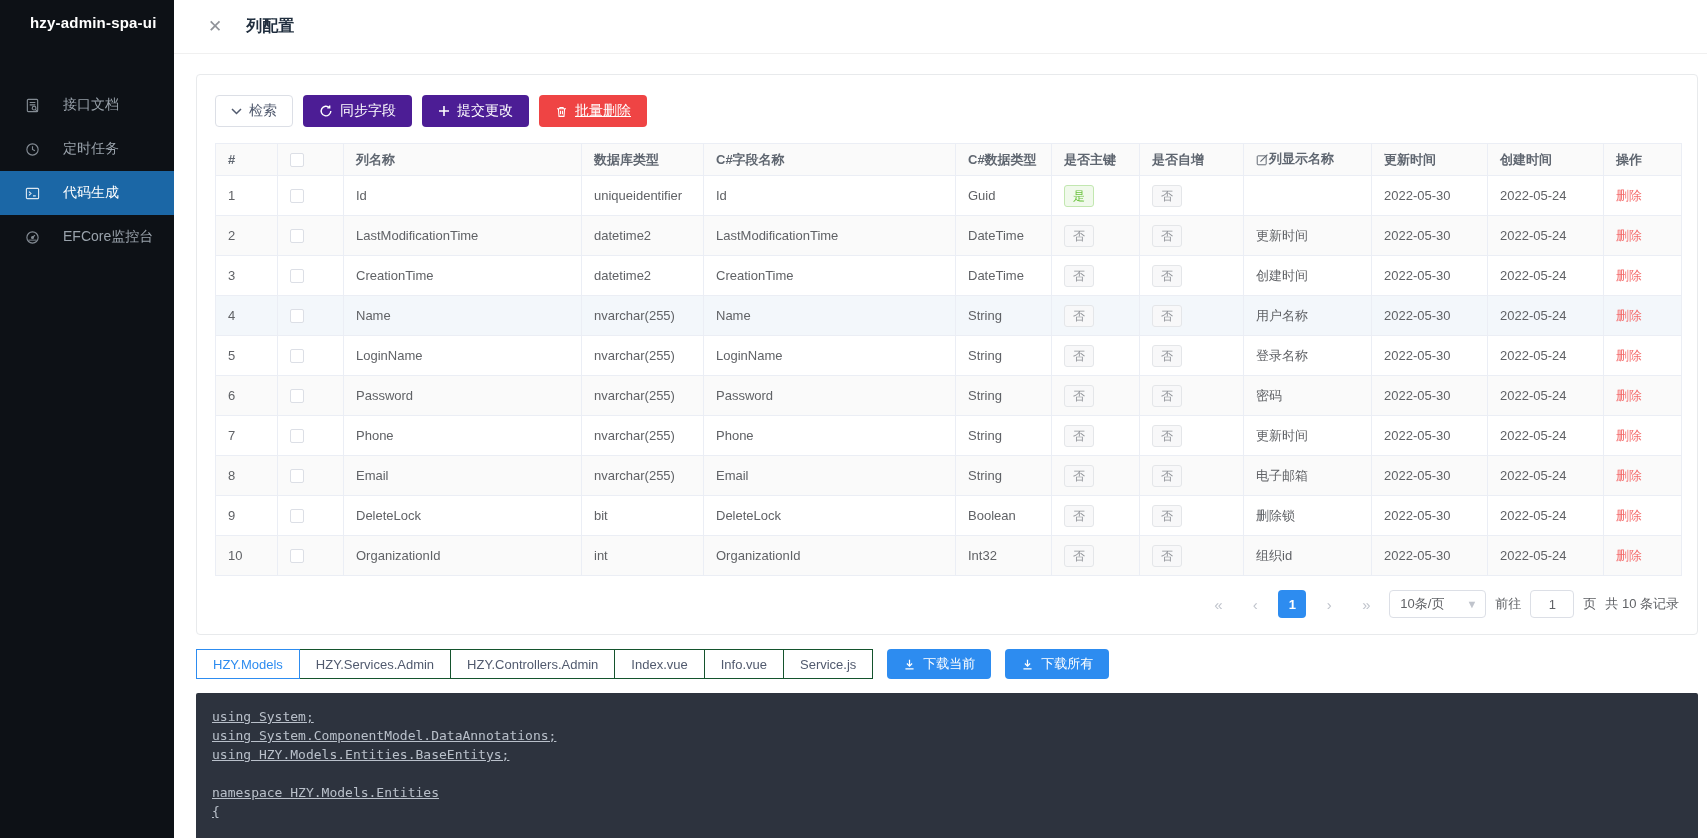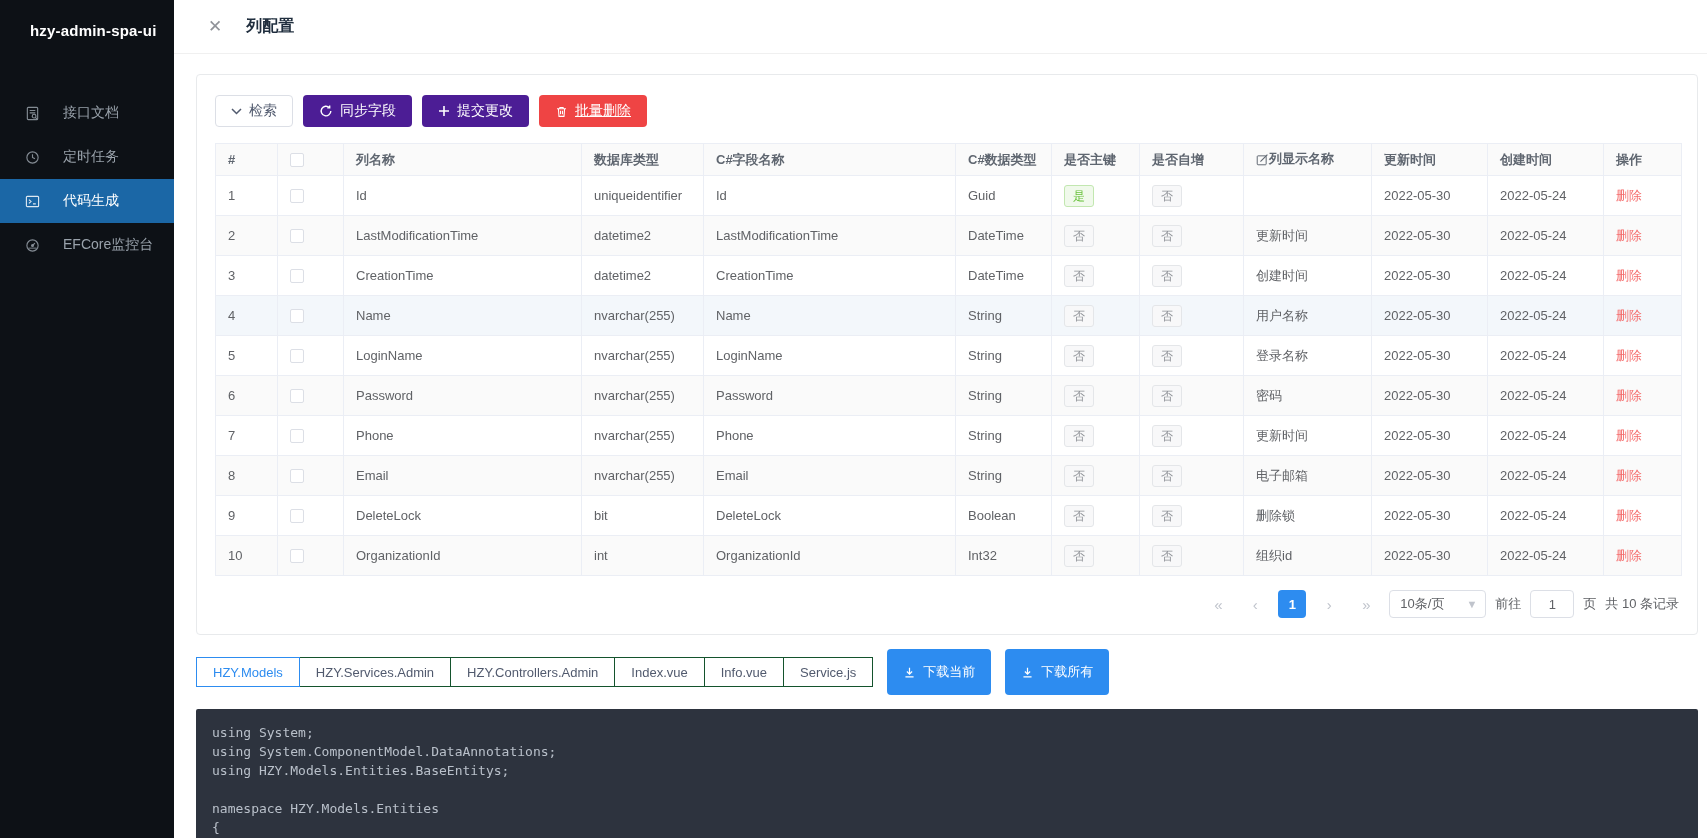--- a/index.html
+++ b/index.html
@@ -2,21 +2,21 @@
 <html><head>
 <meta charset="utf-8">
 <style>
   * { margin:0; padding:0; box-sizing:border-box; }
   html,body { width:1707px; height:838px; overflow:hidden; }
   body { font-family:"Liberation Sans","DejaVu Sans",sans-serif; background:#fff; color:#606266; }
   .app { display:flex; width:100%; height:100%; }
 
   
   .sidebar { width:174px; flex-shrink:0; background:#0d1116; color:#99a2ab; display:flex; flex-direction:column; }
-  .logo { color:#fff; font-weight:bold; font-size:15px; padding:22px 8px 34px 30px; letter-spacing:.2px; }
+  .logo { color:#fff; font-weight:bold; font-size:15px; padding:14px 8px 34px 30px; letter-spacing:.2px; }
   .nav { margin-top:18px; }
   .nav-item { height:44px; display:flex; align-items:center; gap:23px; padding-left:25px; font-size:14px; cursor:pointer; }
   .nav-item svg { flex-shrink:0; opacity:.85; }
   .nav-item.active { background:#1b67a6; color:#fff; }
 
   
   .main { flex:1; min-width:0; display:flex; flex-direction:column; }
   .topbar { height:54px; flex-shrink:0; display:flex; align-items:center; gap:24px; padding-left:34px; border-bottom:1px solid #f0f0f0; }
   .close-x { color:#909399; font-size:17px; cursor:pointer; line-height:1; }
   .page-title { font-size:16px; font-weight:bold; color:#1f2d3d; }
@@ -51,25 +51,25 @@
   .pg-current { width:28px; height:28px; display:inline-flex; align-items:center; justify-content:center; background:#2d8cf0; color:#fff; border-radius:4px; font-weight:bold; font-size:13px; cursor:pointer; }
   .pg-select { position:relative; height:28px; min-width:97px; border:1px solid #dcdfe6; border-radius:4px; display:inline-flex; align-items:center; padding:0 26px 0 10px; cursor:pointer; color:#606266; }
   .pg-select .caret { position:absolute; right:8px; color:#c0c4cc; font-size:11px; }
   .pg-input { width:44px; height:28px; border:1px solid #dcdfe6; border-radius:4px; text-align:center; font-size:13px; color:#606266; font-family:inherit; }
 
   
   .tabs-row { display:flex; align-items:center; margin-top:14px; }
   .tab { height:30px; padding:0 16px; border:1px solid #14532d; margin-left:-1px; display:inline-flex; align-items:center; font-size:13px; color:#515a6e; background:#fff; cursor:pointer; position:relative; }
   .tab:first-child { margin-left:0; }
   .tab.active { border-color:#2d8cf0; color:#2d8cf0; z-index:1; }
-  .dl-btn { height:46px; margin-left:14px; padding:0 16px; border-radius:4px; border:none; background:#2d8cf0; color:#fff; font-size:13px; display:inline-flex; align-items:center; gap:7px; cursor:pointer; font-family:inherit; }
+  .dl-btn { height:30px; margin-left:14px; padding:0 16px; border-radius:4px; border:none; background:#2d8cf0; color:#fff; font-size:13px; display:inline-flex; align-items:center; gap:7px; cursor:pointer; font-family:inherit; }
 
   
   .code-block { margin-top:14px; background:#2d333e; color:#b9c0ca; font-family:"DejaVu Sans Mono","Liberation Mono",monospace; font-size:13px; line-height:19px; padding:14px 16px 60px; height:240px; border-radius:2px 2px 0 0; }
-  .code-line { white-space:pre; min-height:19px; }
+  .code-line { white-space:pre; min-height:19px;text-decoration:underline; }
 </style>
 </head>
 <body>
 
 <div class="app">
 
   <aside class="sidebar">
     <div class="logo">hzy-admin-spa-ui</div>
     <nav class="nav" id="sidebar-nav">
         <div class="nav-item">

